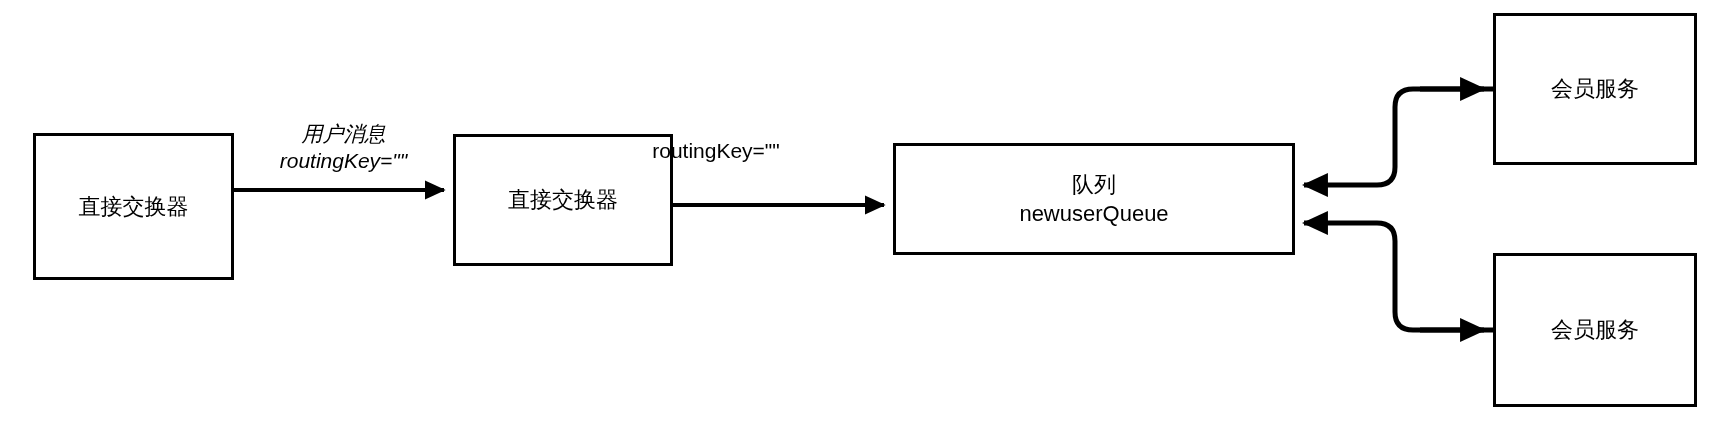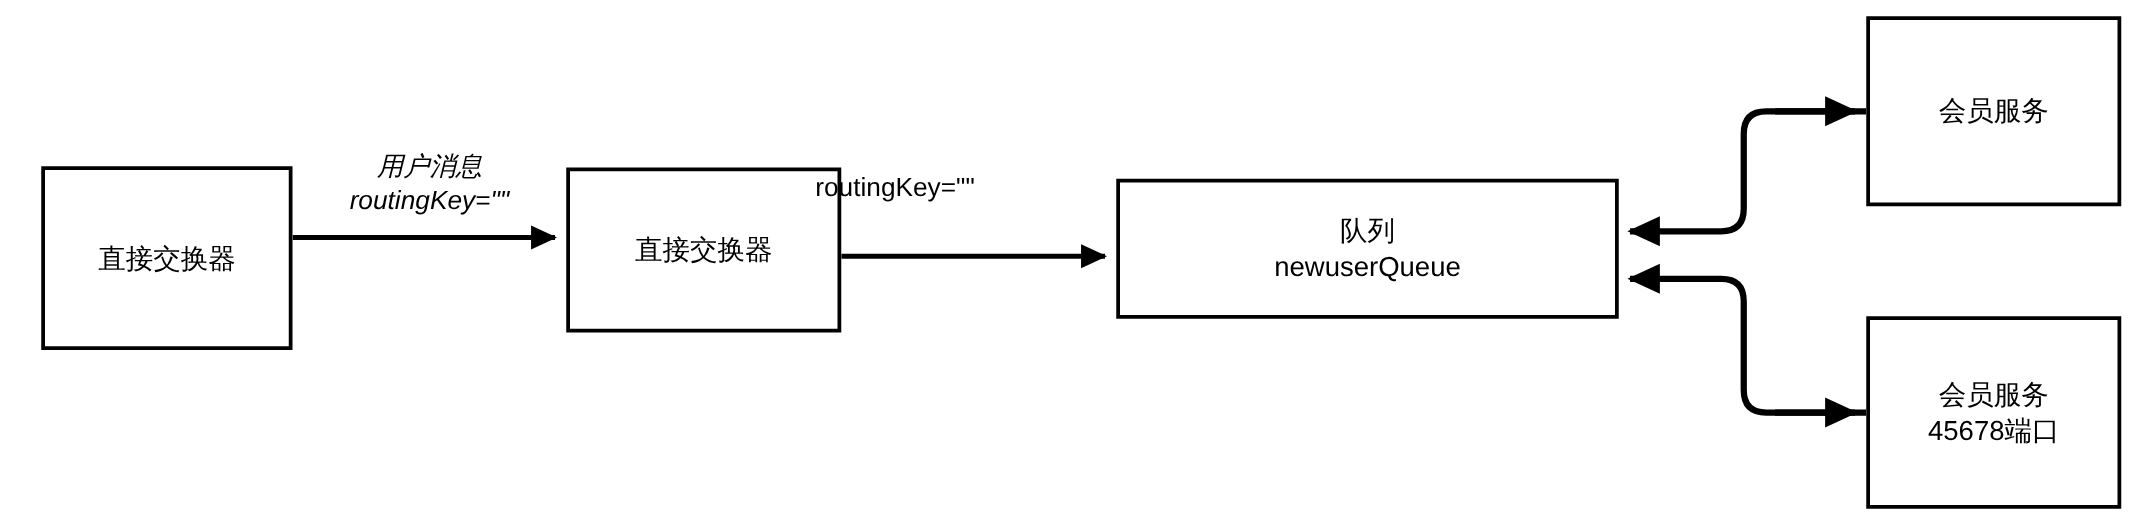--- a/index.html
+++ b/index.html
@@ -102,21 +102,20 @@
     <span>队列</span>
     <span class="line2">newuserQueue</span>
   </div>
 
   <div class="node" id="node-member-service-1">
     <span>会员服务</span>
   </div>
 
   <div class="node" id="node-member-service-2">
     <span>会员服务</span>
-    <span class="line2">45678端口</span>
   </div>
 
   <div class="edge-label" id="label-user-to-exchange">
     <div>用户消息</div>
     <div>routingKey=""</div>
   </div>
 
   <div class="edge-label" id="label-exchange-to-queue">
     <div>routingKey=""</div>
   </div>

